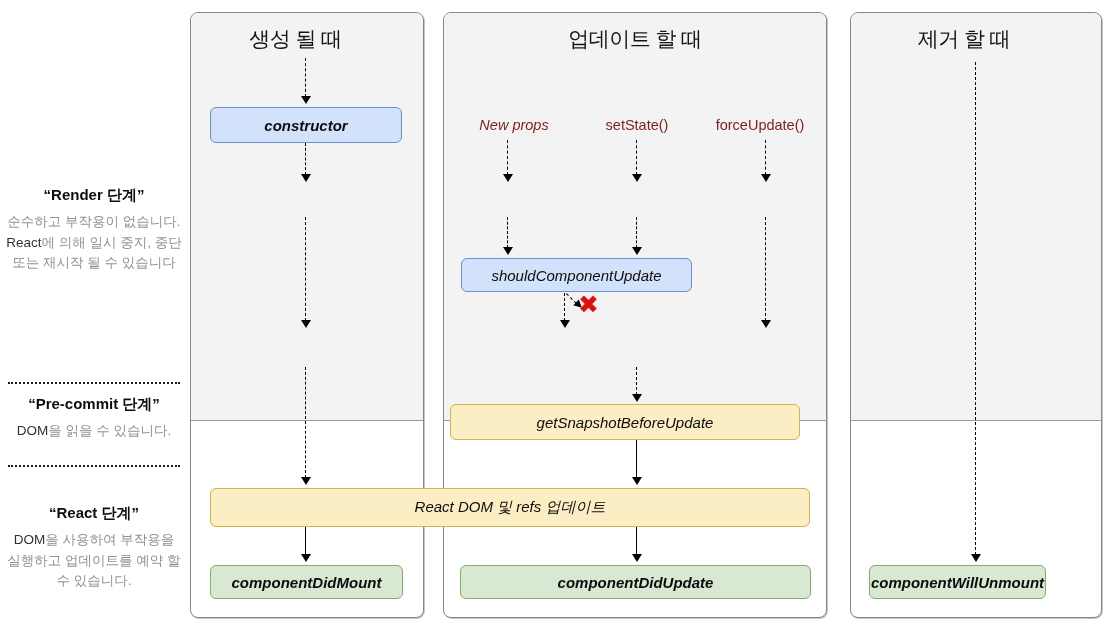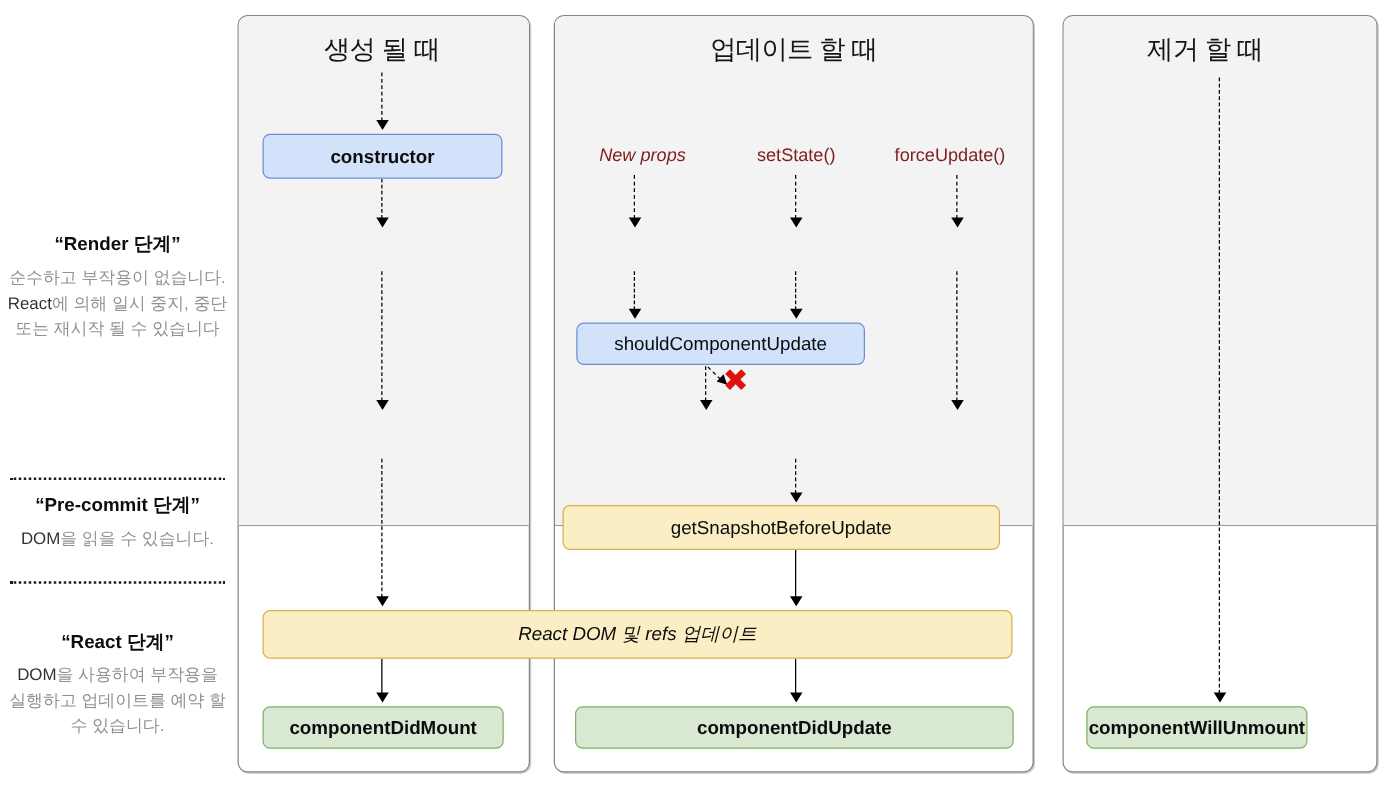--- a/index.html
+++ b/index.html
@@ -30,21 +30,21 @@
   
   .side-block { position:absolute; left:6px; width:176px; text-align:center; }
   .side-title { font-size:15px; font-weight:700; color:#0d0d0d; margin-bottom:7px; }
   .side-body  { font-size:13.5px; line-height:1.52; color:#919191; }
   .side-body .em { color:#323232; }
   .dotted { position:absolute; left:8px; width:172px; border-top:2px dotted #1b1b1b; }
 
   
   .box {
     position:absolute; display:flex; align-items:center; justify-content:center;
-    font-size:15px; border-radius:6px; color:#0c0c0c; text-align:center;
+    font-size:15px; border-radius:6px; color:#0c0c0c; text-align:center;font-style:italic;
   }
   .box.blue   { background:#d2e2fa; border:1.5px solid #6c8fd3; }
   .box.yellow { background:#fbeec4; border:1.5px solid #d6b24a; }
   .box.green  { background:#d8e8d2; border:1.5px solid #82b066; }
   .bold { font-weight:700; }
   .italic { font-style:italic; }
 
   
   .trigger { position:absolute; top:117px; width:150px; text-align:center; font-size:14.5px; color:#7f1d1d; }
 
@@ -94,21 +94,21 @@
   <div class="panel" style="left:190px;width:234px;">
     <div class="gray-top"></div>
   </div>
   <div class="panel" style="left:443px;width:384px;">
     <div class="gray-top"></div>
   </div>
   <div class="panel" style="left:850px;width:252px;">
     <div class="gray-top"></div>
   </div>
 
-  <div class="panel-title" style="left:190px;width:231px;">생성 될 때</div>
+  <div class="panel-title" style="left:180px;width:231px;">생성 될 때</div>
   <div class="panel-title" style="left:443px;width:384px;">업데이트 할 때</div>
   <div class="panel-title" style="left:810px;width:252px;margin-left:28px;">제거 할 때</div>
 
   <div class="trigger italic" style="left:439px;">New props</div>
   <div class="trigger" style="left:562px;">setState()</div>
   <div class="trigger" style="left:685px;">forceUpdate()</div>
 
   <div class="arr" style="left:306px;top:58px;height:46px;">
       <i class="ln"></i>
       <i class="hd"></i>

